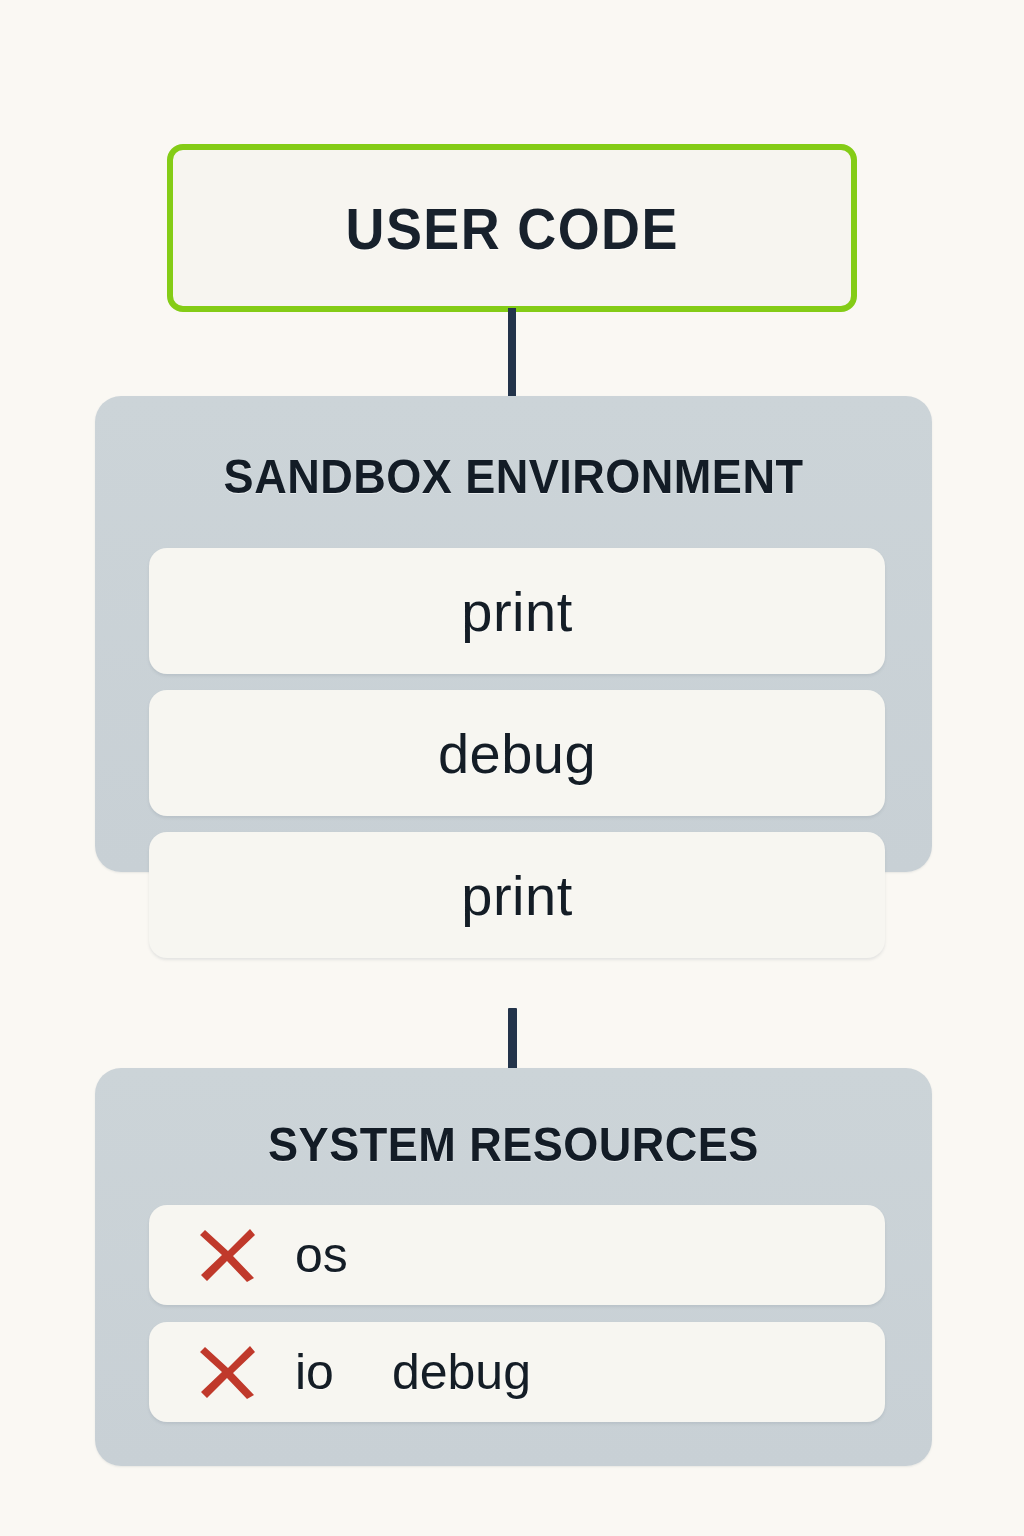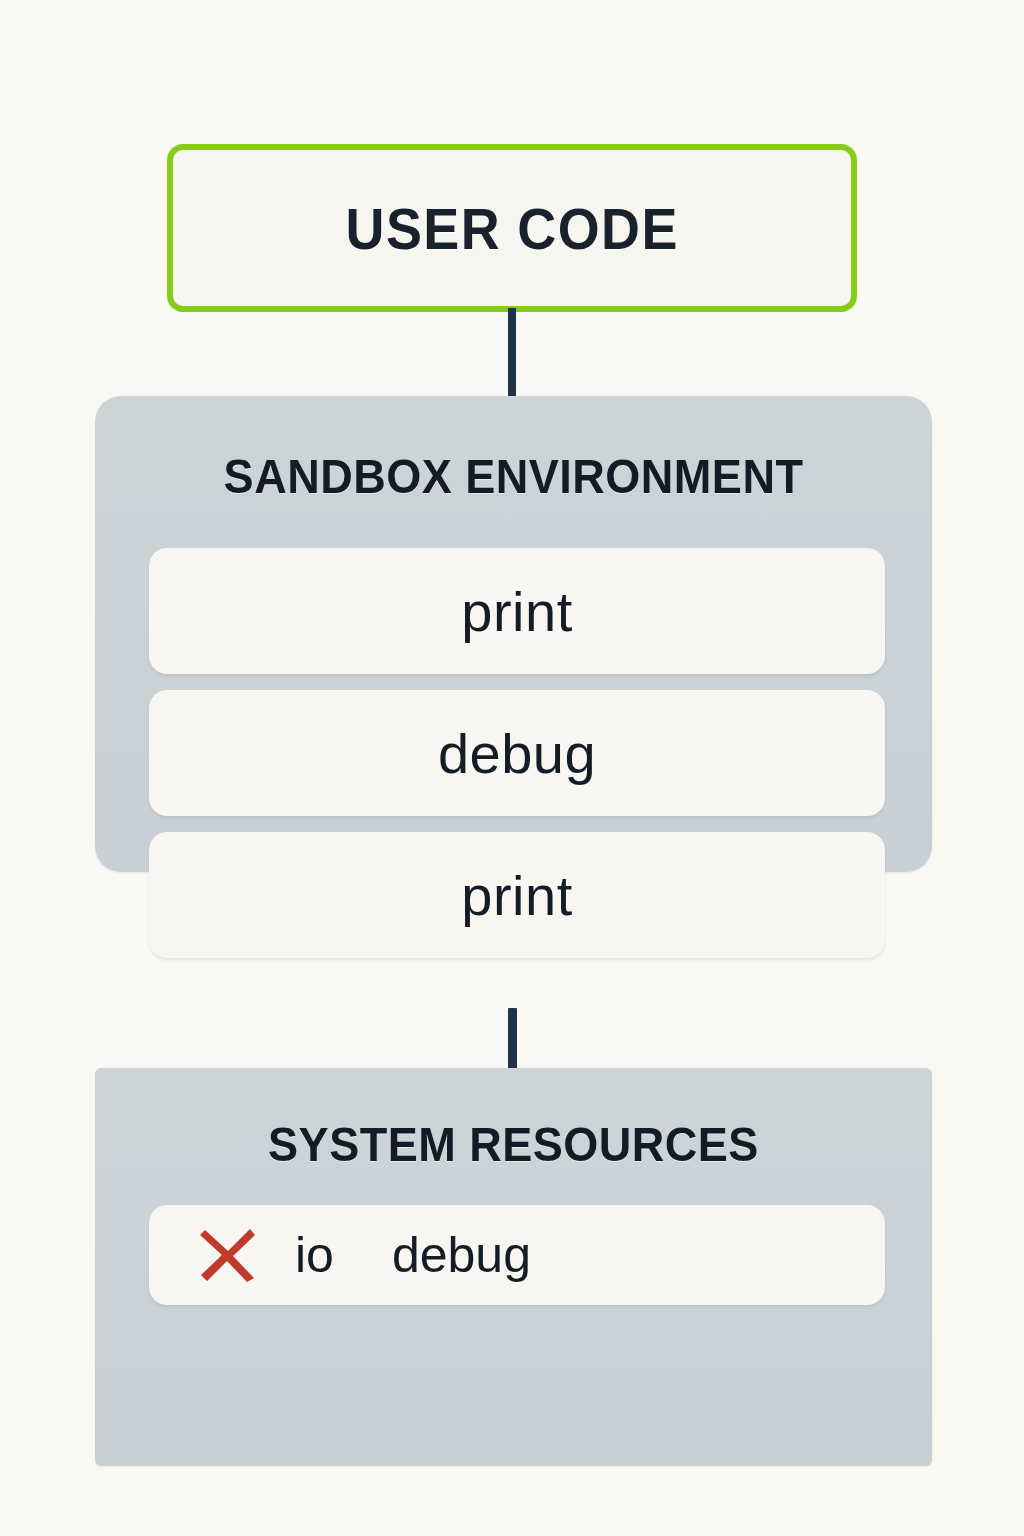--- a/index.html
+++ b/index.html
@@ -78,21 +78,20 @@
     border-radius: 26px;
     box-shadow: 0 1px 2px rgba(70,85,95,0.10);
   }
   .panel-sandbox {
     top: 396px;
     height: 476px;
   }
   .panel-system {
     top: 1068px;
     height: 398px;
-    border-radius: 6px;
   }
 
   .panel-title {
     text-align: center;
     color: #131c26;
     font-weight: 700;
     font-family: "Liberation Sans Narrow", "Liberation Sans", sans-serif;
     letter-spacing: 0.5px;
     white-space: nowrap;
     text-shadow: 0 1px 0 rgba(255,255,255,0.55);
@@ -189,20 +188,26 @@
     </div>
   </div>
 
   <div class="connector connector-mid"></div>
 
   <div class="panel panel-system">
     <div class="panel-title">SYSTEM RESOURCES</div>
 
     <div class="cards">
 
+      <div class="card card-blocked">
+        <svg class="x-icon" viewBox="0 0 62 62">
+          <path d="M8 6 L31 27 L53 5 L58 11 L36 32 L57 54 L50 58 L30 37 L10 57 L4 51 L25 31 L3 11 Z" fill="#c0392b"></path>
+        </svg>
+        <span class="blocked-label">os</span>
+      </div>
 
       <div class="card card-blocked">
         <svg class="x-icon" viewBox="0 0 62 62">
           <path d="M8 6 L31 27 L53 5 L58 11 L36 32 L57 54 L50 58 L30 37 L10 57 L4 51 L25 31 L3 11 Z" fill="#c0392b"></path>
         </svg>
         <span class="blocked-label">io</span>
         <span class="blocked-label second">debug</span>
       </div>
 
     </div>

